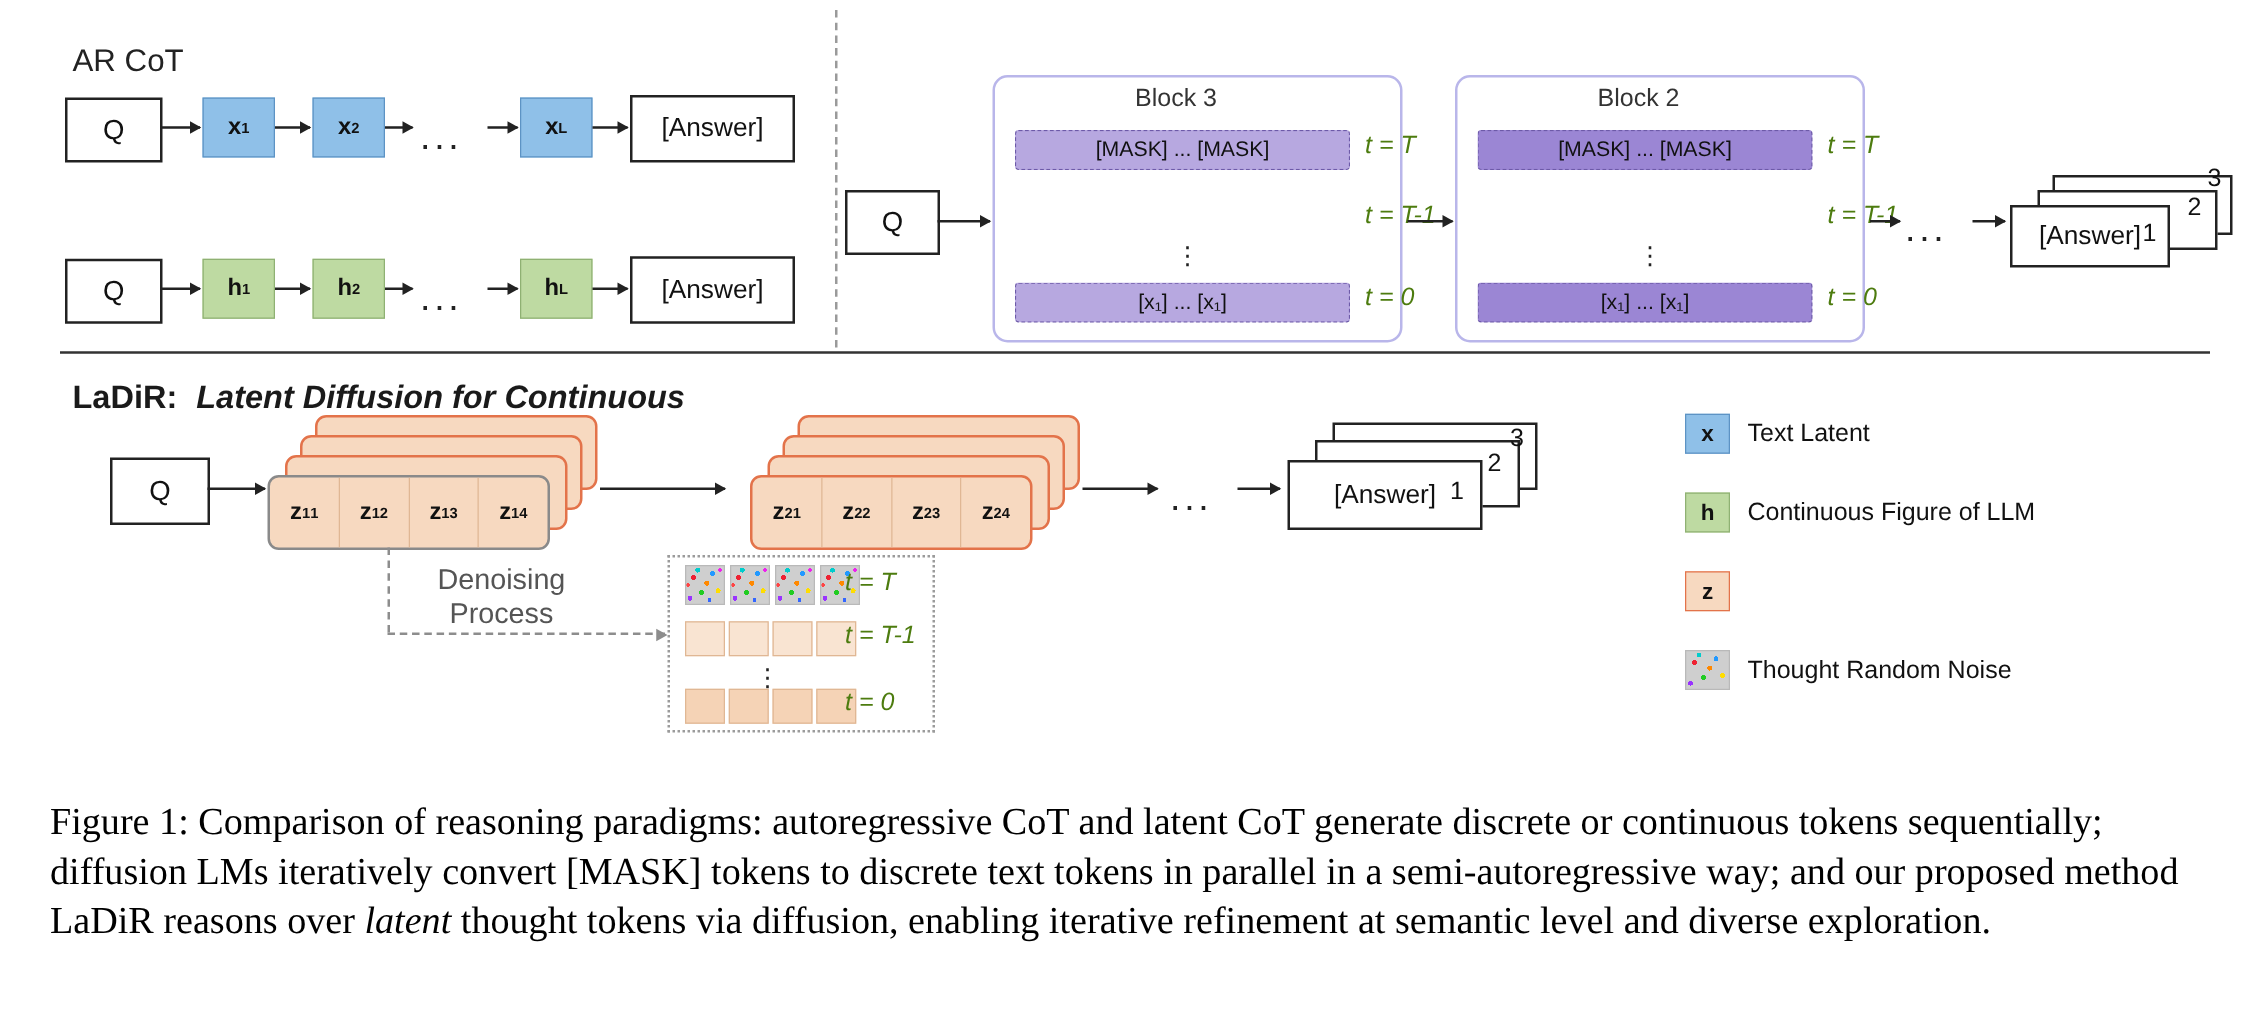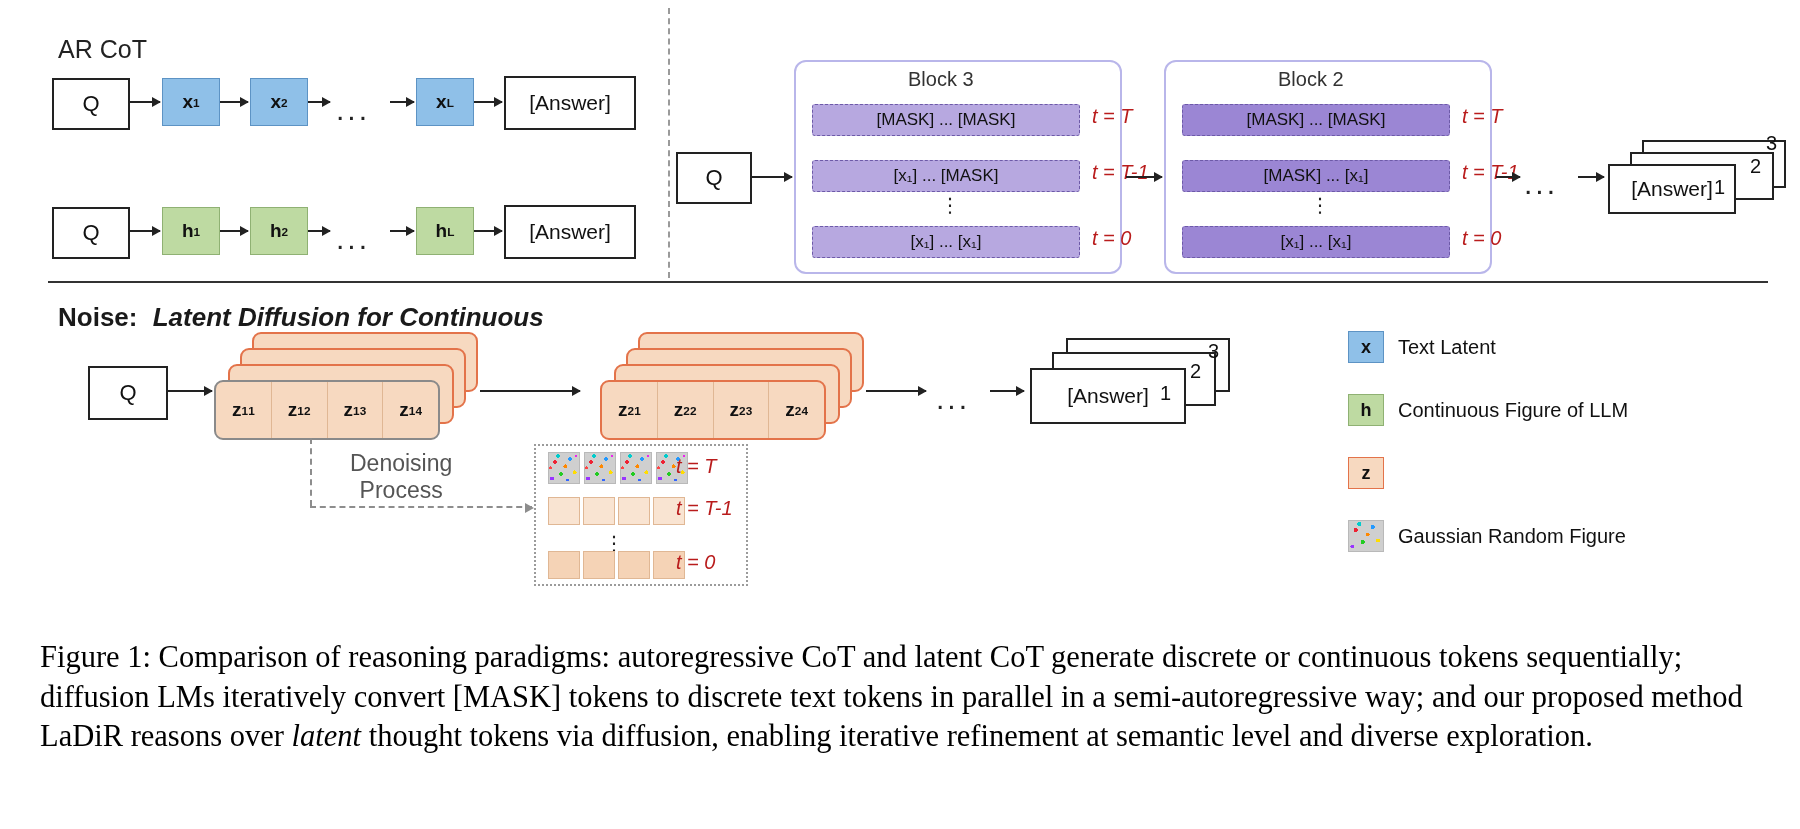--- a/index.html
+++ b/index.html
@@ -47,21 +47,21 @@
     position:absolute;display:flex;align-items:center;justify-content:center;
     font-size:17px;color:#111;border:1.5px dashed #6d5aa8;
     background:#b7a8e0;border-radius:3px;
   }
   .mrow.dark{background:#9b86d4;}
   .mrow.stack:before{
     content:"";position:absolute;left:6px;top:-6px;width:100%;height:100%;
     border:1.5px dashed #6d5aa8;background:#b7a8e0;border-radius:3px;z-index:-1;
   }
   .mrow.stack.dark:before{background:#9b86d4;}
-  .tstep{position:absolute;font-size:20px;color:#b91c1c;font-style:italic;}
+  .tstep{position:absolute;font-size:20px;color:#4d7c0f;font-style:italic;}
   .vdots{position:absolute;font-size:20px;color:#222;line-height:.5;}
 
   
   .lstack{position:absolute;}
   .lsh{
     position:absolute;border:2.5px solid #e3734a;background:#f7d9c0;border-radius:9px;
   }
   .lfront{
     position:absolute;border:2.5px solid #8a8a8a;border-radius:9px;overflow:hidden;
     display:flex;background:#f7d9c0;
@@ -207,37 +207,35 @@
 
   <div class="qbox" style="left:676px;top:152px;width:72px;height:48px;">Q</div>
   <div class="arrow" style="left:750px;top:176px;width:42px;"></div>
 
   <div class="blockbox" style="left:794px;top:60px;width:324px;height:210px;"></div>
   <div class="blocktitle" style="left:908px;top:68px;">Block 3</div>
 
   <div class="mrow stack" style="left:812px;top:104px;width:266px;height:30px;">[MASK] ... [MASK]</div>
   <div class="tstep" style="left:1092px;top:105px;">t = T</div>
 
-  <div class="mrow stack" style="left:812px;top:160px;width:266px;height:30px;">[x₁] ... [MASK]</div>
   <div class="tstep" style="left:1092px;top:161px;">t = T-1</div>
 
   <div class="vdots" style="left:940px;top:200px;">⋮</div>
 
   <div class="mrow stack" style="left:812px;top:226px;width:266px;height:30px;">[x₁] ... [x₁]</div>
   <div class="tstep" style="left:1092px;top:227px;">t = 0</div>
 
   <div class="arrow" style="left:1126px;top:176px;width:36px;"></div>
 
   <div class="blockbox" style="left:1164px;top:60px;width:324px;height:210px;"></div>
   <div class="blocktitle" style="left:1278px;top:68px;">Block 2</div>
 
   <div class="mrow stack dark" style="left:1182px;top:104px;width:266px;height:30px;">[MASK] ... [MASK]</div>
   <div class="tstep" style="left:1462px;top:105px;">t = T</div>
 
-  <div class="mrow stack dark" style="left:1182px;top:160px;width:266px;height:30px;">[MASK] ... [x₁]</div>
   <div class="tstep" style="left:1462px;top:161px;">t = T-1</div>
 
   <div class="vdots" style="left:1310px;top:200px;">⋮</div>
 
   <div class="mrow stack dark" style="left:1182px;top:226px;width:266px;height:30px;">[x₁] ... [x₁]</div>
   <div class="tstep" style="left:1462px;top:227px;">t = 0</div>
 
   <div class="arrow" style="left:1496px;top:176px;width:24px;"></div>
   <div class="dots" style="left:1524px;top:167px;">...</div>
   <div class="arrow" style="left:1578px;top:176px;width:26px;"></div>
@@ -245,21 +243,21 @@
   <div class="ansstack">
     <div class="anssh" style="left:1642px;top:140px;width:140px;height:44px;"></div>
     <div class="anssh" style="left:1630px;top:152px;width:140px;height:44px;"></div>
     <div class="ansbox" style="left:1608px;top:164px;width:124px;height:46px;">[Answer]</div>
     <div class="ansnum" style="left:1714px;top:176px;">1</div>
     <div class="ansnum" style="left:1750px;top:155px;">2</div>
     <div class="ansnum" style="left:1766px;top:132px;">3</div>
   </div>
 
   <div class="lbl" style="left:58px;top:302px;font-size:26px;font-weight:bold;">
-    <span>Noise:</span>
+    <span>LaDiR:</span>
     <span style="font-style:italic;margin-left:8px;">Latent Diffusion for Continuous</span>
   </div>
 
   <div class="qbox" style="left:88px;top:366px;width:76px;height:50px;">Q</div>
   <div class="arrow" style="left:166px;top:390px;width:46px;"></div>
 
   <div class="lstack">
     <div class="lsh" style="left:252px;top:332px;width:222px;height:56px;"></div>
     <div class="lsh" style="left:240px;top:348px;width:222px;height:56px;"></div>
     <div class="lsh" style="left:228px;top:364px;width:222px;height:56px;"></div>
@@ -378,21 +376,21 @@
         </div>
       <div class="lgtx">Continuous Figure of LLM</div>
     </div>
     <div class="lgitem" style="left:1348px;top:457px;">
       <div class="lgsw lat">
           <span>z</span>
         </div>
     </div>
     <div class="lgitem" style="left:1348px;top:520px;">
       <div class="lgsw noise"></div>
-      <div class="lgtx">Gaussian Random Figure</div>
+      <div class="lgtx">Thought Random Noise</div>
     </div>
   </div>
 
   <div class="caption">
     <span>Figure 1:</span><span> Comparison of reasoning paradigms: autoregressive CoT and latent CoT generate discrete or continuous tokens sequentially; diffusion LMs iteratively convert [MASK] tokens to discrete text tokens in parallel in a semi-autoregressive way; and our proposed method LaDiR reasons over </span><i>latent</i><span> thought tokens via diffusion, enabling iterative refinement at semantic level and diverse exploration.</span>
   </div>
 
 </div>
 
 </body></html>

